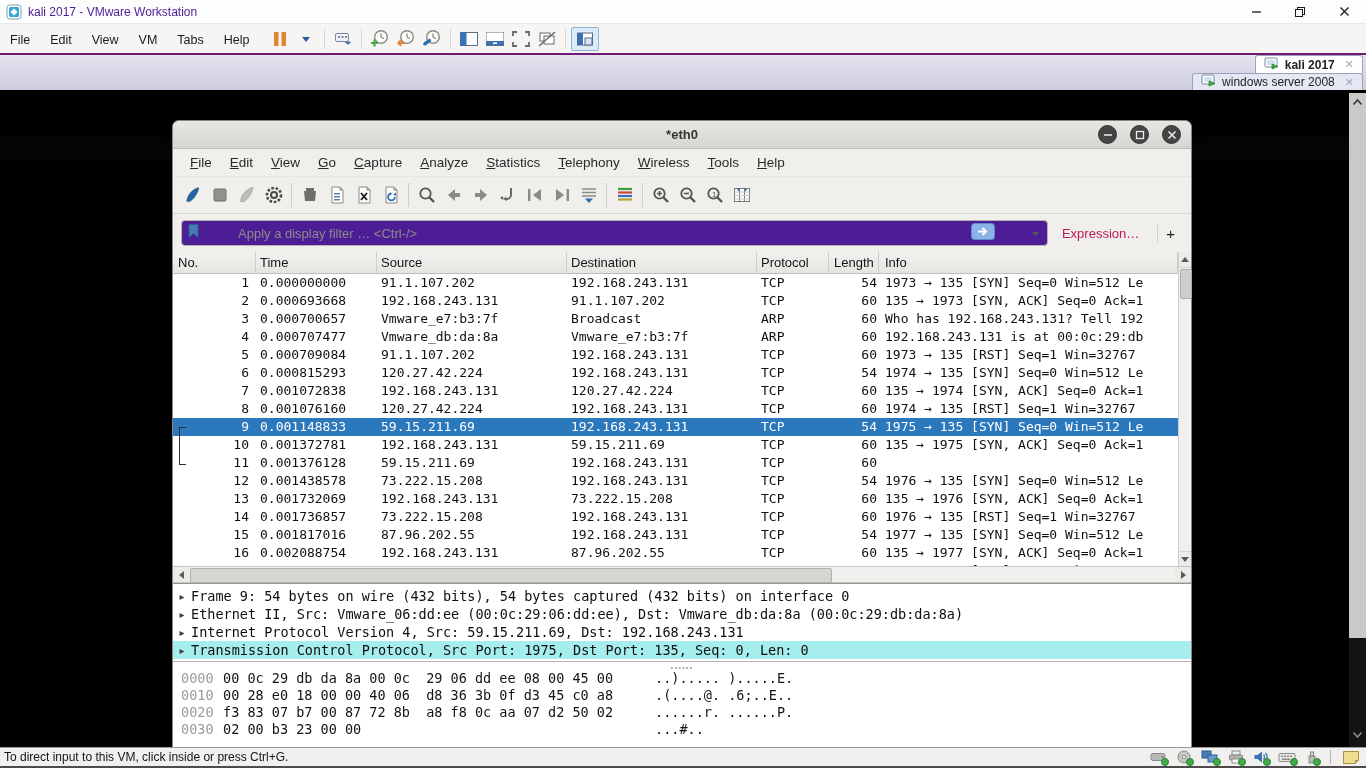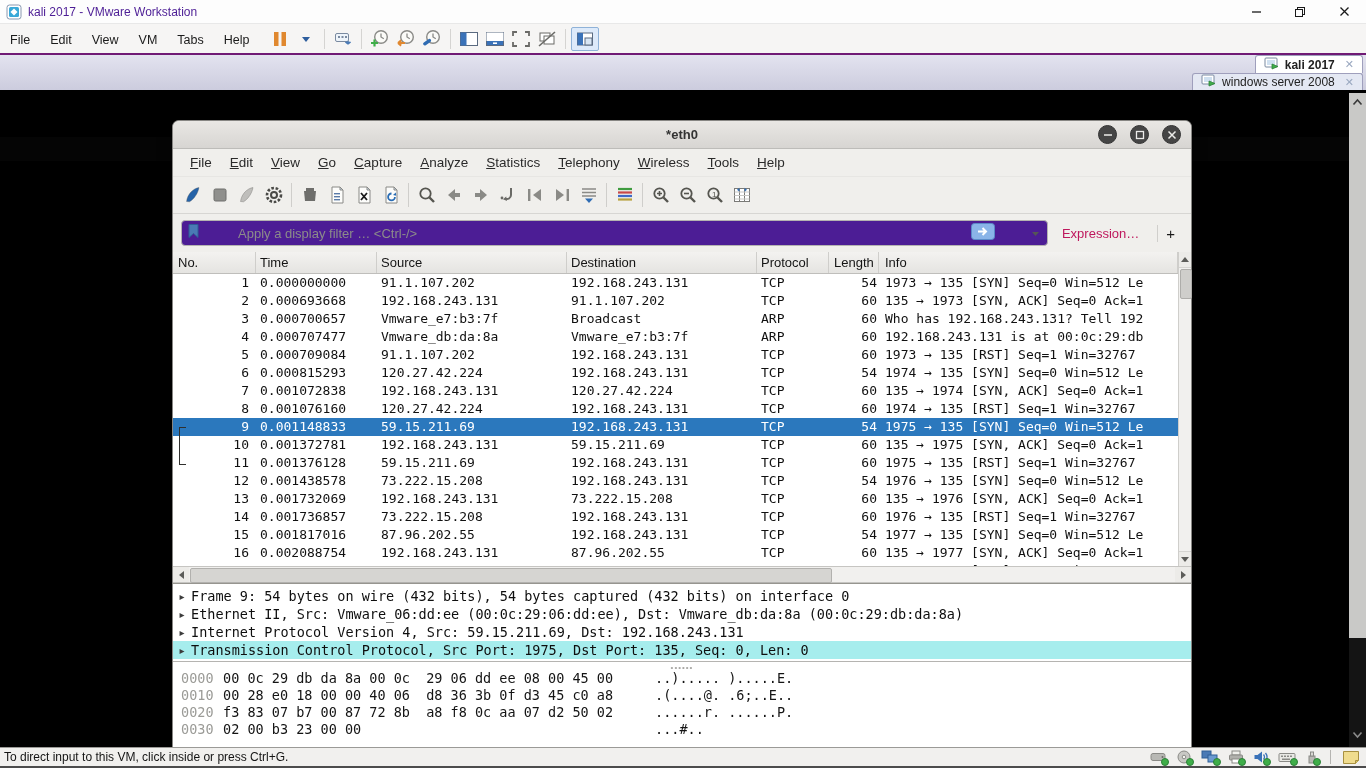--- a/index.html
+++ b/index.html
@@ -532,21 +532,21 @@
         <div class="pkt-row"><span class="c-no">1</span><span class="c-time">0.000000000</span><span class="c-src">91.1.107.202</span><span class="c-dst">192.168.243.131</span><span class="c-proto">TCP</span><span class="c-len">54</span><span class="c-info">1973 → 135 [SYN] Seq=0 Win=512 Le</span></div>
             <div class="pkt-row"><span class="c-no">2</span><span class="c-time">0.000693668</span><span class="c-src">192.168.243.131</span><span class="c-dst">91.1.107.202</span><span class="c-proto">TCP</span><span class="c-len">60</span><span class="c-info">135 → 1973 [SYN, ACK] Seq=0 Ack=1</span></div>
             <div class="pkt-row"><span class="c-no">3</span><span class="c-time">0.000700657</span><span class="c-src">Vmware_e7:b3:7f</span><span class="c-dst">Broadcast</span><span class="c-proto">ARP</span><span class="c-len">60</span><span class="c-info">Who has 192.168.243.131? Tell 192</span></div>
             <div class="pkt-row"><span class="c-no">4</span><span class="c-time">0.000707477</span><span class="c-src">Vmware_db:da:8a</span><span class="c-dst">Vmware_e7:b3:7f</span><span class="c-proto">ARP</span><span class="c-len">60</span><span class="c-info">192.168.243.131 is at 00:0c:29:db</span></div>
             <div class="pkt-row"><span class="c-no">5</span><span class="c-time">0.000709084</span><span class="c-src">91.1.107.202</span><span class="c-dst">192.168.243.131</span><span class="c-proto">TCP</span><span class="c-len">60</span><span class="c-info">1973 → 135 [RST] Seq=1 Win=32767</span></div>
             <div class="pkt-row"><span class="c-no">6</span><span class="c-time">0.000815293</span><span class="c-src">120.27.42.224</span><span class="c-dst">192.168.243.131</span><span class="c-proto">TCP</span><span class="c-len">54</span><span class="c-info">1974 → 135 [SYN] Seq=0 Win=512 Le</span></div>
             <div class="pkt-row"><span class="c-no">7</span><span class="c-time">0.001072838</span><span class="c-src">192.168.243.131</span><span class="c-dst">120.27.42.224</span><span class="c-proto">TCP</span><span class="c-len">60</span><span class="c-info">135 → 1974 [SYN, ACK] Seq=0 Ack=1</span></div>
             <div class="pkt-row"><span class="c-no">8</span><span class="c-time">0.001076160</span><span class="c-src">120.27.42.224</span><span class="c-dst">192.168.243.131</span><span class="c-proto">TCP</span><span class="c-len">60</span><span class="c-info">1974 → 135 [RST] Seq=1 Win=32767</span></div>
             <div class="pkt-row sel"><span class="c-no">9</span><span class="c-time">0.001148833</span><span class="c-src">59.15.211.69</span><span class="c-dst">192.168.243.131</span><span class="c-proto">TCP</span><span class="c-len">54</span><span class="c-info">1975 → 135 [SYN] Seq=0 Win=512 Le</span></div>
             <div class="pkt-row"><span class="c-no">10</span><span class="c-time">0.001372781</span><span class="c-src">192.168.243.131</span><span class="c-dst">59.15.211.69</span><span class="c-proto">TCP</span><span class="c-len">60</span><span class="c-info">135 → 1975 [SYN, ACK] Seq=0 Ack=1</span></div>
-            <div class="pkt-row"><span class="c-no">11</span><span class="c-time">0.001376128</span><span class="c-src">59.15.211.69</span><span class="c-dst">192.168.243.131</span><span class="c-proto">TCP</span><span class="c-len">60</span><span class="c-info">1975 → 135 [RST] Seq=1 Win=32767</span></div>
+            <div class="pkt-row"><span class="c-no">11</span><span class="c-time">0.001376128</span><span class="c-src">59.15.211.69</span><span class="c-dst">192.168.243.131</span><span class="c-proto">TCP</span><span class="c-len">60</span></div>
             <div class="pkt-row"><span class="c-no">12</span><span class="c-time">0.001438578</span><span class="c-src">73.222.15.208</span><span class="c-dst">192.168.243.131</span><span class="c-proto">TCP</span><span class="c-len">54</span><span class="c-info">1976 → 135 [SYN] Seq=0 Win=512 Le</span></div>
             <div class="pkt-row"><span class="c-no">13</span><span class="c-time">0.001732069</span><span class="c-src">192.168.243.131</span><span class="c-dst">73.222.15.208</span><span class="c-proto">TCP</span><span class="c-len">60</span><span class="c-info">135 → 1976 [SYN, ACK] Seq=0 Ack=1</span></div>
             <div class="pkt-row"><span class="c-no">14</span><span class="c-time">0.001736857</span><span class="c-src">73.222.15.208</span><span class="c-dst">192.168.243.131</span><span class="c-proto">TCP</span><span class="c-len">60</span><span class="c-info">1976 → 135 [RST] Seq=1 Win=32767</span></div>
             <div class="pkt-row"><span class="c-no">15</span><span class="c-time">0.001817016</span><span class="c-src">87.96.202.55</span><span class="c-dst">192.168.243.131</span><span class="c-proto">TCP</span><span class="c-len">54</span><span class="c-info">1977 → 135 [SYN] Seq=0 Win=512 Le</span></div>
             <div class="pkt-row"><span class="c-no">16</span><span class="c-time">0.002088754</span><span class="c-src">192.168.243.131</span><span class="c-dst">87.96.202.55</span><span class="c-proto">TCP</span><span class="c-len">60</span><span class="c-info">135 → 1977 [SYN, ACK] Seq=0 Ack=1</span></div>
             <div class="pkt-row"><span class="c-no">17</span><span class="c-time">0.002092031</span><span class="c-src">87.96.202.55</span><span class="c-dst">192.168.243.131</span><span class="c-proto">TCP</span><span class="c-len">60</span><span class="c-info">1977 → 135 [RST] Seq=1 Win=32767</span></div>
             <div id="bracket"></div>
           </div>
         <div id="ws-vscroll">
           <div class="vs-btn">

